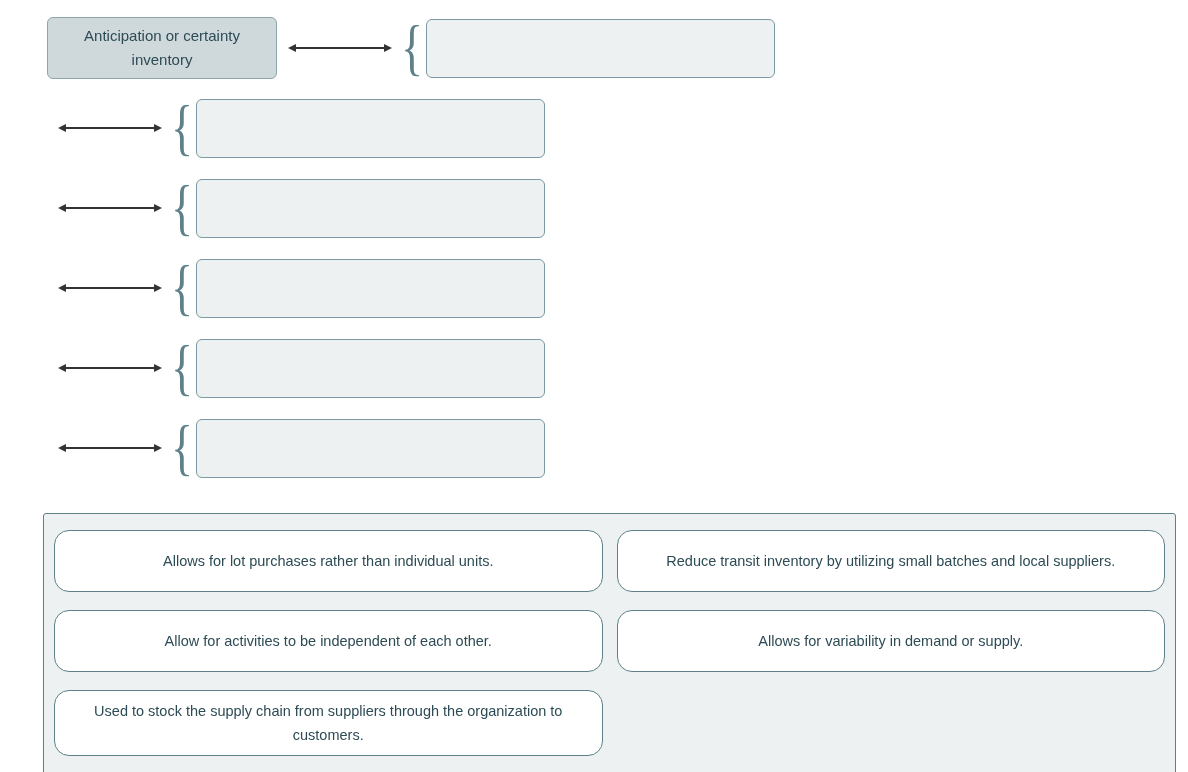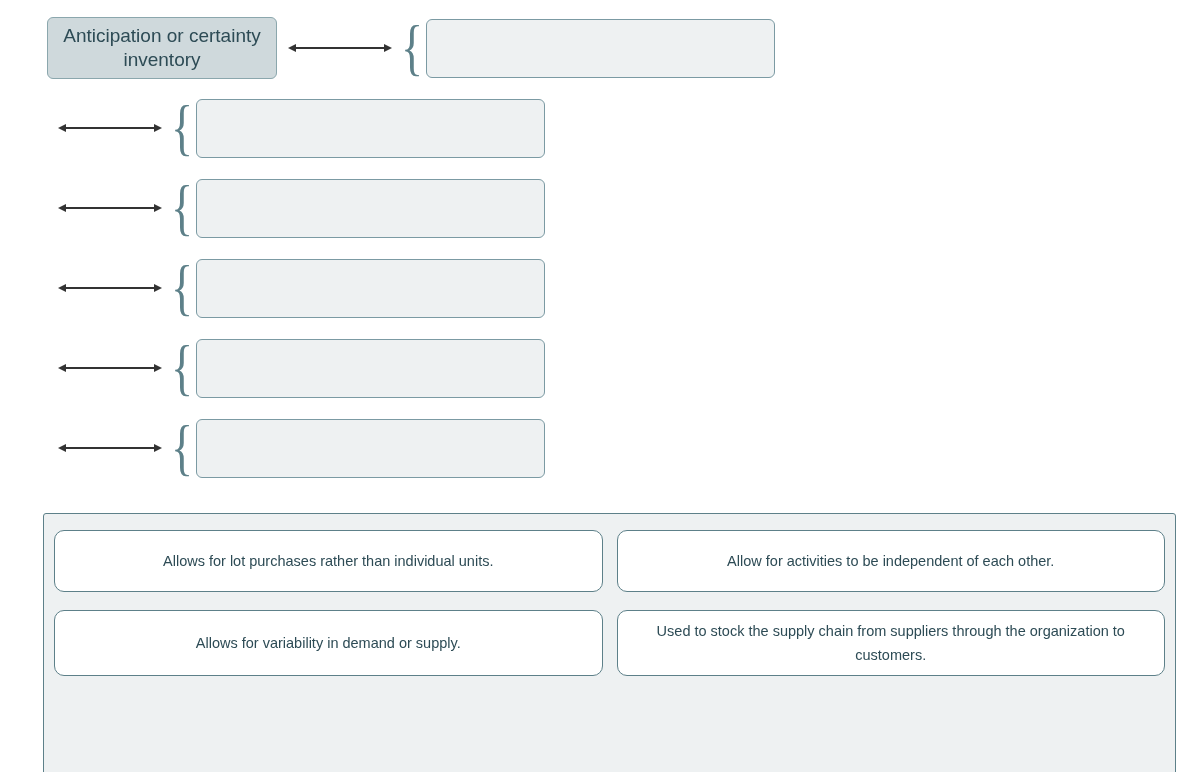--- a/index.html
+++ b/index.html
@@ -41,21 +41,21 @@
     width: 230px;
     min-height: 60px;
     background: #cfd9dc;
     border: 1px solid #8ba7ad;
     border-radius: 6px;
     display: flex;
     align-items: center;
     justify-content: center;
     text-align: center;
     padding: 6px 10px;
-    font-size: 19px;
+    font-size: 15px;
     line-height: 24px;
     color: #2d4b55;
   }
 
   .connector {
     width: 126px;
     display: flex;
     align-items: center;
     justify-content: center;
     position: relative;
@@ -99,21 +99,21 @@
   .bank-grid {
     display: grid;
     grid-template-columns: 1fr 1fr;
     column-gap: 14px;
     row-gap: 18px;
   }
 
   .answer-card {
     background: #ffffff;
     border: 1px solid #5d8089;
-    border-radius: 10px;
+    border-radius: 15px;
     min-height: 62px;
     display: flex;
     align-items: center;
     justify-content: center;
     text-align: center;
     padding: 8px 14px;
     font-size: 14.5px;
     line-height: 24px;
     color: #2d4b55;
     cursor: move;
@@ -197,19 +197,20 @@
       </div>
       <span class="brace">{</span>
       <div class="drop-zone"></div>
     </div>
 
   </div>
 
   <div class="answer-bank">
     <div class="bank-grid">
       <div class="answer-card">Allows for lot purchases rather than individual units.</div>
+      <div class="answer-card">Reduce transit inventory by utilizing small batches and local suppliers.</div>
       <div class="answer-card">Allow for activities to be independent of each other.</div>
       <div class="answer-card">Allows for variability in demand or supply.</div>
       <div class="answer-card">Used to stock the supply chain from suppliers through the organization to customers.</div>
     </div>
   </div>
 
 </div>
 
 </body></html>

